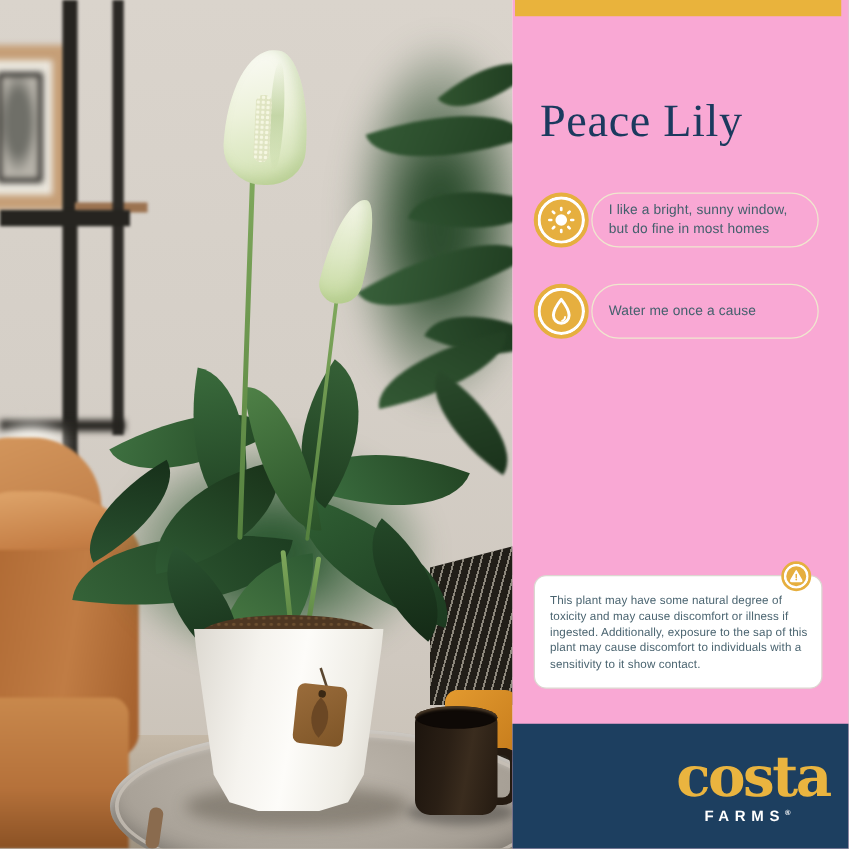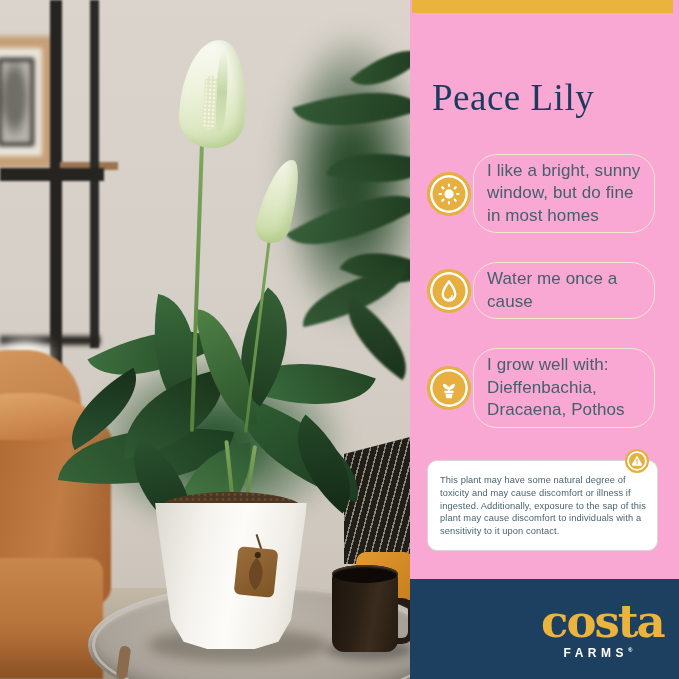--- a/index.html
+++ b/index.html
@@ -95,21 +95,21 @@
   .topbar{position:absolute;left:2px;right:6px;top:0;height:13px;background:#E9B33C;}
   .title{position:absolute;left:22px;top:76px;font-family:"Liberation Serif",serif;
      font-size:37px;color:#1B3A5E;letter-spacing:.5px;}
   .rows{position:absolute;left:17px;top:154px;width:228px;display:flex;flex-direction:column;gap:29px;}
   .row{display:flex;align-items:center;}
   .badge{flex:none;width:44px;height:44px;border-radius:50%;background:#E6AF3F;border:3px solid #E6AF3F;
      box-shadow:inset 0 0 0 2.5px #fff;box-sizing:border-box;display:flex;align-items:center;justify-content:center;}
   .badge svg{width:26px;height:26px;}
   .pill{flex:1;margin-left:2px;min-height:44px;box-sizing:border-box;border:1.5px solid #EFE7CE;
      border-radius:24px;display:flex;align-items:center;padding:5px 10px 5px 13px;
-     color:#44606D;font-size:17px;line-height:1.32;letter-spacing:.1px;}
+     color:#44606D;font-size:11px;line-height:1.32;letter-spacing:.1px;}
   .warnbox{position:absolute;left:17px;top:460px;width:231px;box-sizing:border-box;
      border:1.5px solid #DBD7D0;border-radius:10px;padding:13px 11px 12px 12px;
      color:#4A6470;font-size:9.3px;line-height:1.38;letter-spacing:.1px;background:#fff;}
   .warn-badge{position:absolute;top:-12px;right:8px;width:24px;height:24px;border-radius:50%;
      background:#E6AF3F;border:2px solid #E6AF3F;box-shadow:inset 0 0 0 2px #fff;box-sizing:border-box;
      display:flex;align-items:center;justify-content:center;}
   .warn-badge svg{width:14px;height:14px;}
   .footer{position:absolute;left:0;right:0;top:579px;height:116px;background:#1D3F60;padding-left:11px;}
   .brand{position:absolute;left:131px;top:22px;width:114px;text-align:center;}
   .brand-name{font-family:"DejaVu Serif",serif;font-weight:bold;font-size:45px;line-height:.92;
@@ -233,44 +233,32 @@
         <div class="badge">
           <svg viewBox="0 0 24 24" fill="none">
             <path d="M12 3.2 C12 3.2 6.2 10.6 6.2 15 a5.8 5.8 0 0 0 11.6 0 C17.8 10.6 12 3.2 12 3.2 Z" stroke="#fff" stroke-width="2.2" stroke-linejoin="round"></path>
             <path d="M14.8 16.2 a3.1 3.1 0 0 1 -2.2 2.9" stroke="#fff" stroke-width="1.4" stroke-linecap="round"></path>
           </svg>
         </div>
         <div class="pill">Water me once a cause</div>
       </div>
 
 
-      <div class="row">
-        <div class="badge">
-          <svg viewBox="0 0 24 24" fill="none">
-            <path d="M12 13.6 C11.8 10.4 9.6 8.2 6.4 8 C6.4 11.2 8.6 13.4 12 13.6 Z" fill="#fff"></path>
-            <path d="M12 13.6 C12.2 10.4 14.4 8.2 17.6 8 C17.6 11.2 15.4 13.4 12 13.6 Z" fill="#fff"></path>
-            <line x1="12" y1="10.5" x2="12" y2="15.2" stroke="#fff" stroke-width="1.6"></line>
-            <rect x="7.6" y="14.6" width="8.8" height="2" rx="1" fill="#fff"></rect>
-            <path d="M8.6 17.2 L15.4 17.2 L14.5 21.4 L9.5 21.4 Z" fill="#fff"></path>
-          </svg>
-        </div>
-        <div class="pill">I grow well with: Dieffenbachia, Dracaena, Pothos</div>
-      </div>
 
     </div>
 
     <div class="warnbox">
       <div class="warn-badge">
         <svg viewBox="0 0 24 24" fill="none">
           <path d="M12 4.6 L19.4 17.4 Q20.2 19.2 18.2 19.2 L5.8 19.2 Q3.8 19.2 4.6 17.4 Z" fill="#fff" stroke="#fff" stroke-width="2" stroke-linejoin="round"></path>
           <line x1="12" y1="9.6" x2="12" y2="14" stroke="#E6AF3F" stroke-width="2" stroke-linecap="round"></line>
           <circle cx="12" cy="16.6" r="1.2" fill="#E6AF3F"></circle>
         </svg>
       </div>
-      <span>This plant may have some natural degree of toxicity and may cause discomfort or illness if ingested. Additionally, exposure to the sap of this plant may cause discomfort to individuals with a sensitivity to it upon contact.</span>
+      <span>This plant may have some natural degree of toxicity and may cause discomfort or illness if ingested. Additionally, exposure to the sap of this plant may cause discomfort to individuals with a sensitivity to it show contact.</span>
     </div>
 
     <div class="footer">
       <div class="brand">
         <div class="brand-name">costa</div>
         <div class="brand-sub"><span>FARMS</span><sup>®</sup></div>
       </div>
     </div>
   </div>
 

